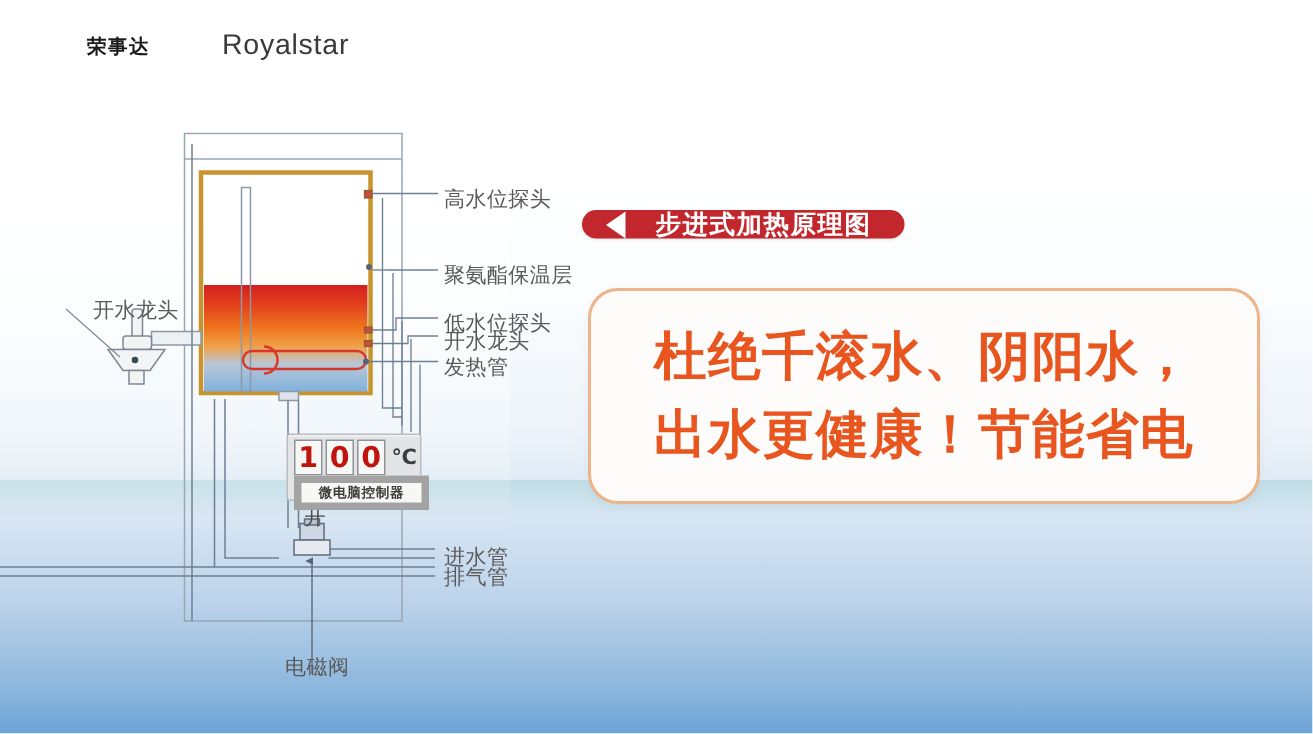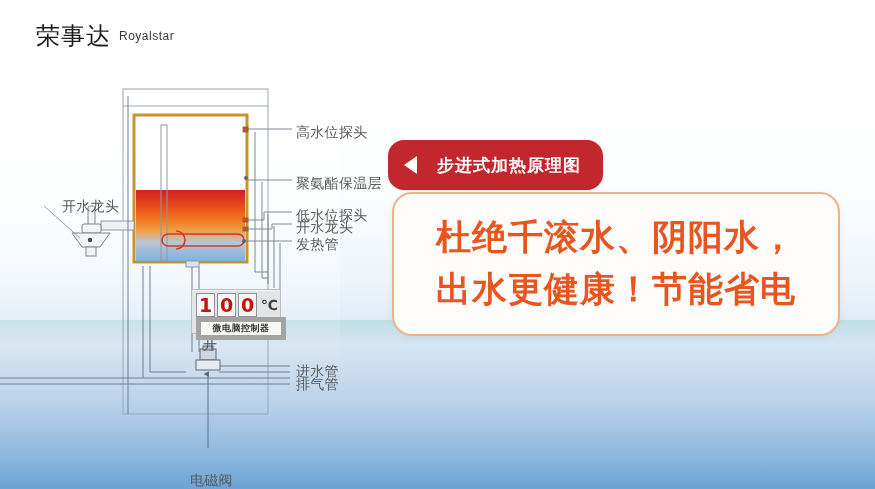--- a/index.html
+++ b/index.html
@@ -31,30 +31,30 @@
     background:linear-gradient(to bottom, rgba(255,255,255,0.85) 0%, rgba(255,255,255,0.45) 45%, rgba(255,255,255,0.0) 75%);
     pointer-events:none;
   }
 
   
   #logo{
     position:absolute;left:36px;top:20px;display:flex;align-items:center;gap:8px;
   }
   #logo .cn{
     font-family:"DejaVu Sans","Liberation Sans",sans-serif;
-    font-size:24px;font-weight:400;color:#1b1b1b;letter-spacing:1px;
+    font-size:13px;font-weight:700;color:#1b1b1b;letter-spacing:1px;margin-left:22px;
   }
   #logo .en{
     font-family:"Liberation Sans",sans-serif;
-    font-size:12px;font-weight:400;color:#3a3a3a;letter-spacing:0.5px;
+    font-size:19px;font-weight:400;color:#3a3a3a;letter-spacing:0.5px;margin-left:40px;
   }
 
   
   #badge{
-    position:absolute;left:388px;top:140px;height:50px;
+    position:absolute;left:388px;top:140px;height:19px;
     background:#c1272d;border-radius:16px;
     display:flex;align-items:center;padding:0 22px 0 16px;
     box-shadow:0 1px 2px rgba(0,0,0,0.10);
   }
   #badge .tri{
     width:0;height:0;border-top:9px solid transparent;border-bottom:9px solid transparent;
     border-right:13px solid #ffffff;margin-right:20px;
   }
   #badge .txt{
     color:#ffffff;font-size:17px;font-weight:700;letter-spacing:1px;
@@ -239,21 +239,21 @@
 
     <div class="lbl" style="left:27px;top:198px;margin-left:35px;">开水龙头</div>
     <div class="lbl" style="left:296px;top:124px;">高水位探头</div>
     <div class="lbl" style="left:296px;top:175px;">聚氨酯保温层</div>
     <div class="lbl" style="left:296px;top:207px;">低水位探头</div>
     <div class="lbl" style="left:296px;top:219px;">开水龙头</div>
     <div class="lbl" style="left:296px;top:236px;">发热管</div>
     <div class="lbl lbl-dark" style="left:203px;top:336px;">开</div>
     <div class="lbl" style="left:296px;top:363px;">进水管</div>
     <div class="lbl" style="left:296px;top:376px;">排气管</div>
-    <div class="lbl" style="left:190px;top:472px;">电磁阀</div>
+    <div class="lbl" style="left:190px;top:436px;">电磁阀</div>
 
     <div id="ctrl">
       <div class="digits">
         <span class="d">1</span>
         <span class="d">0</span>
         <span class="d">0</span>
         <span class="deg">℃</span>
       </div>
       <div class="sub">微电脑控制器</div>
     </div>

